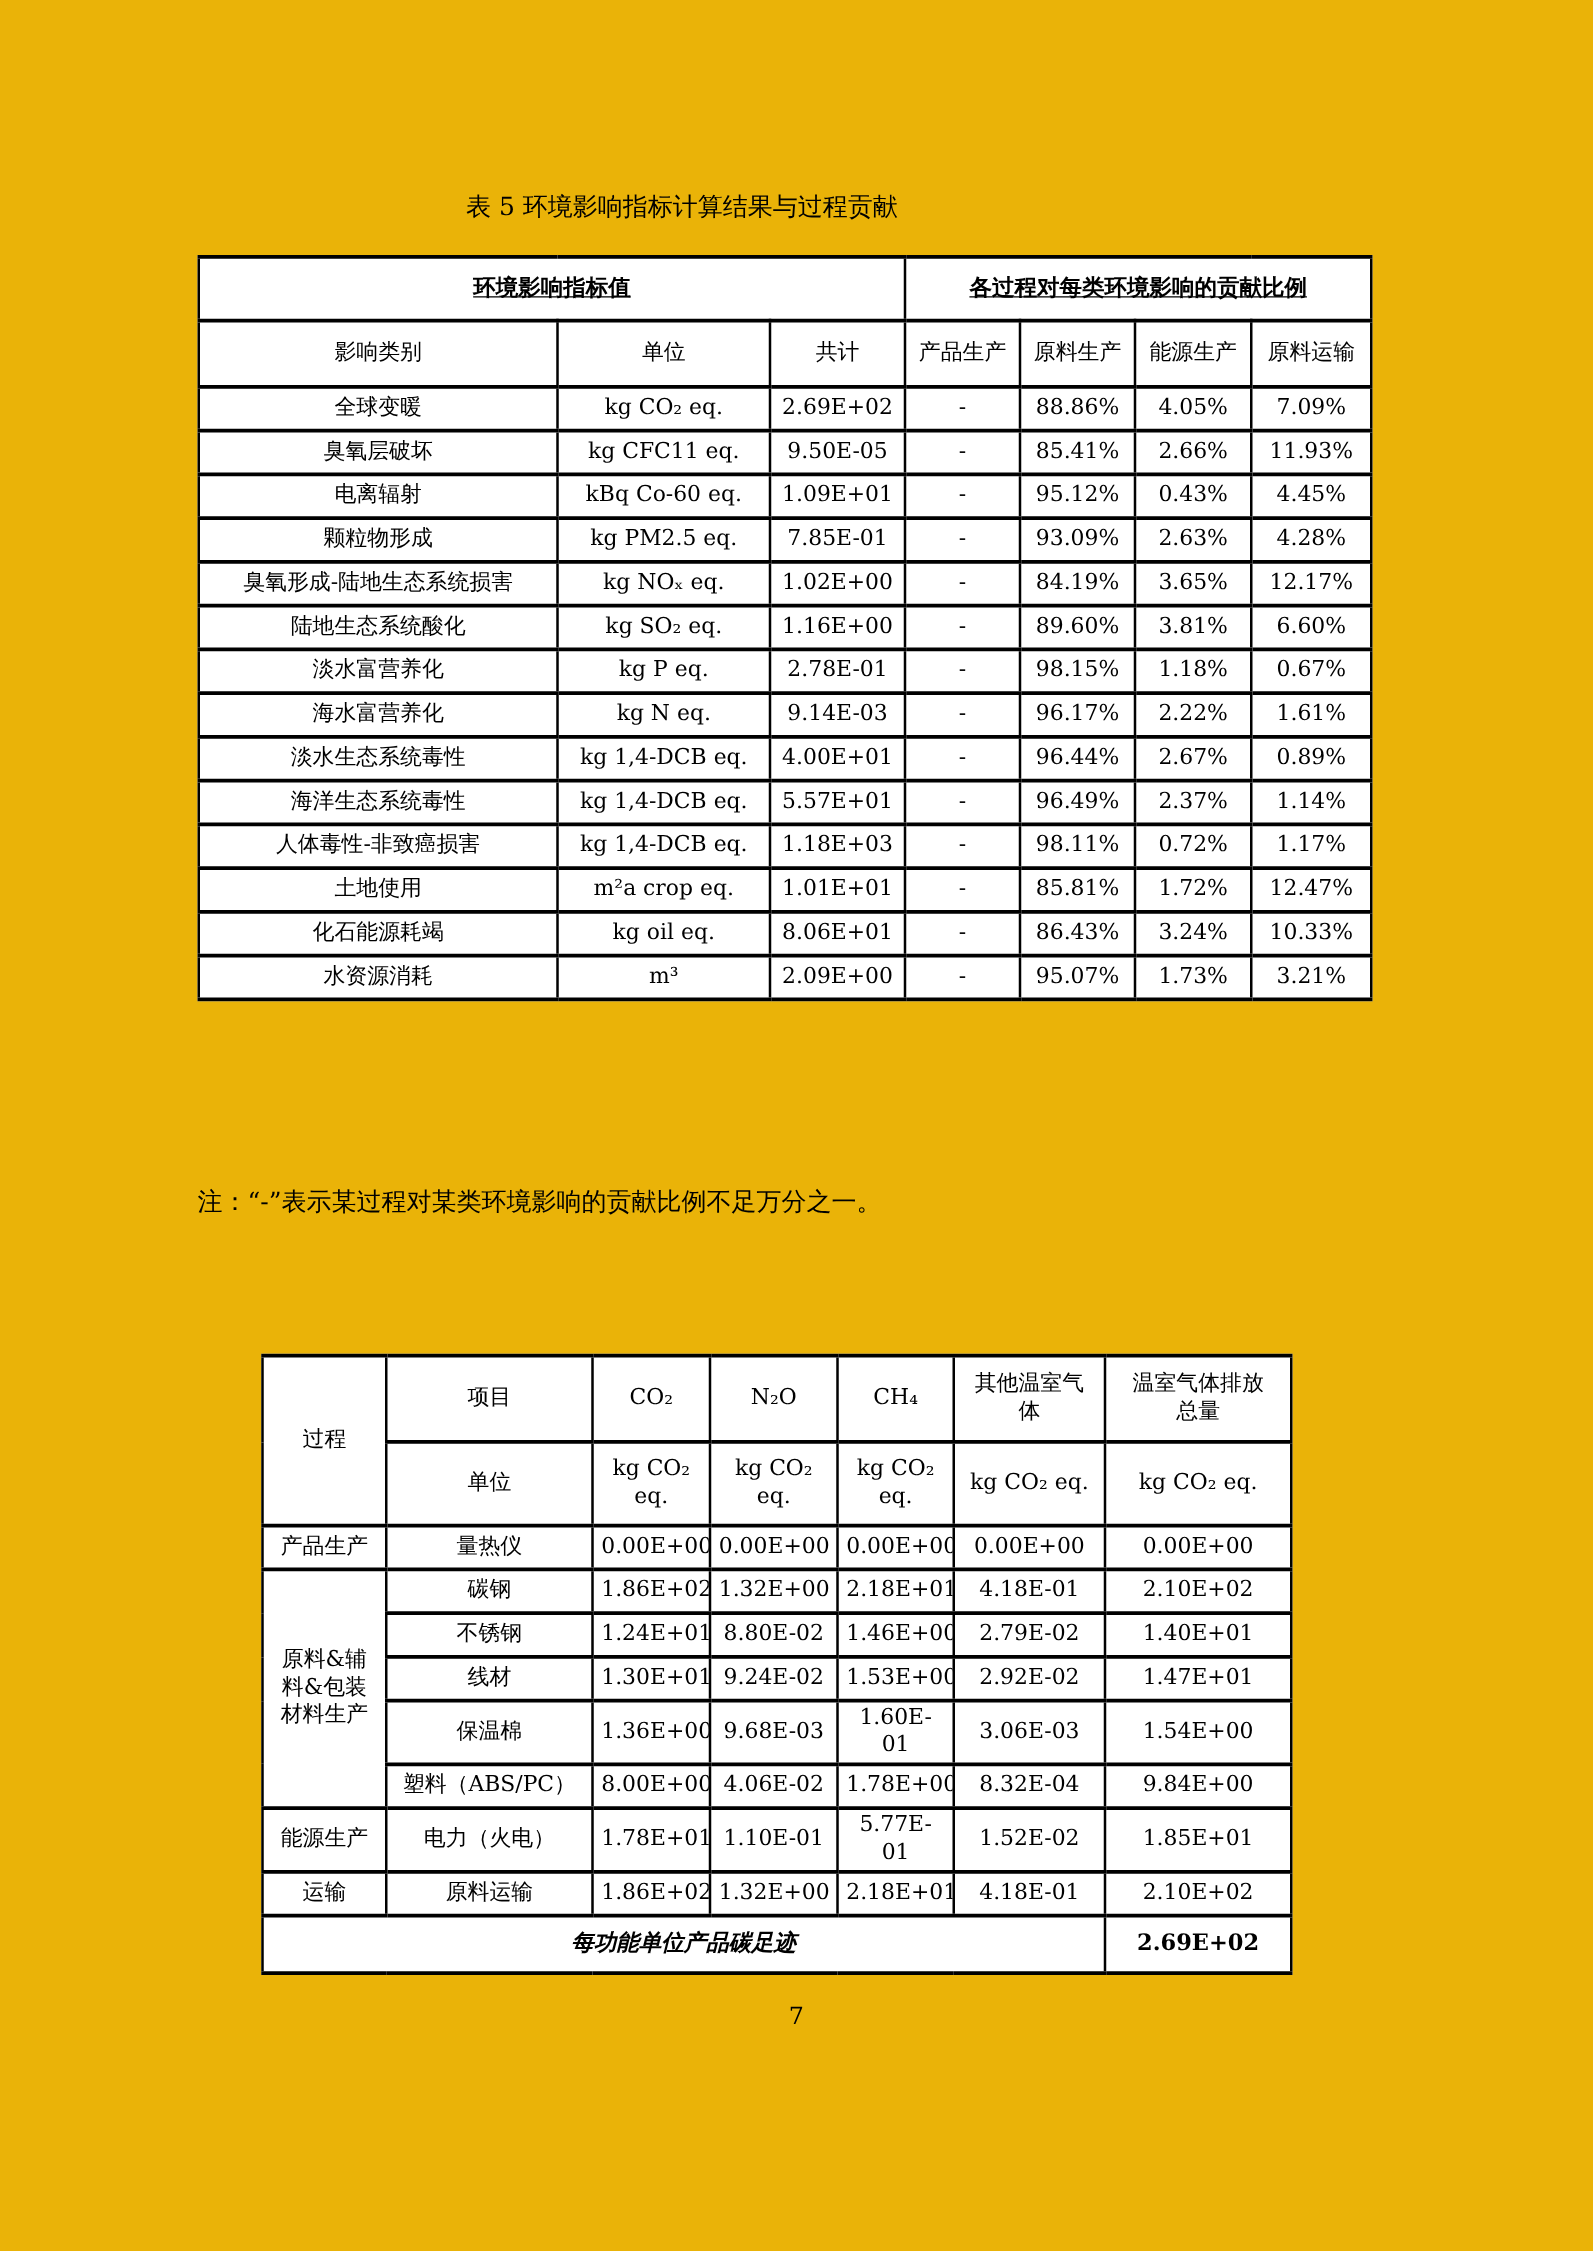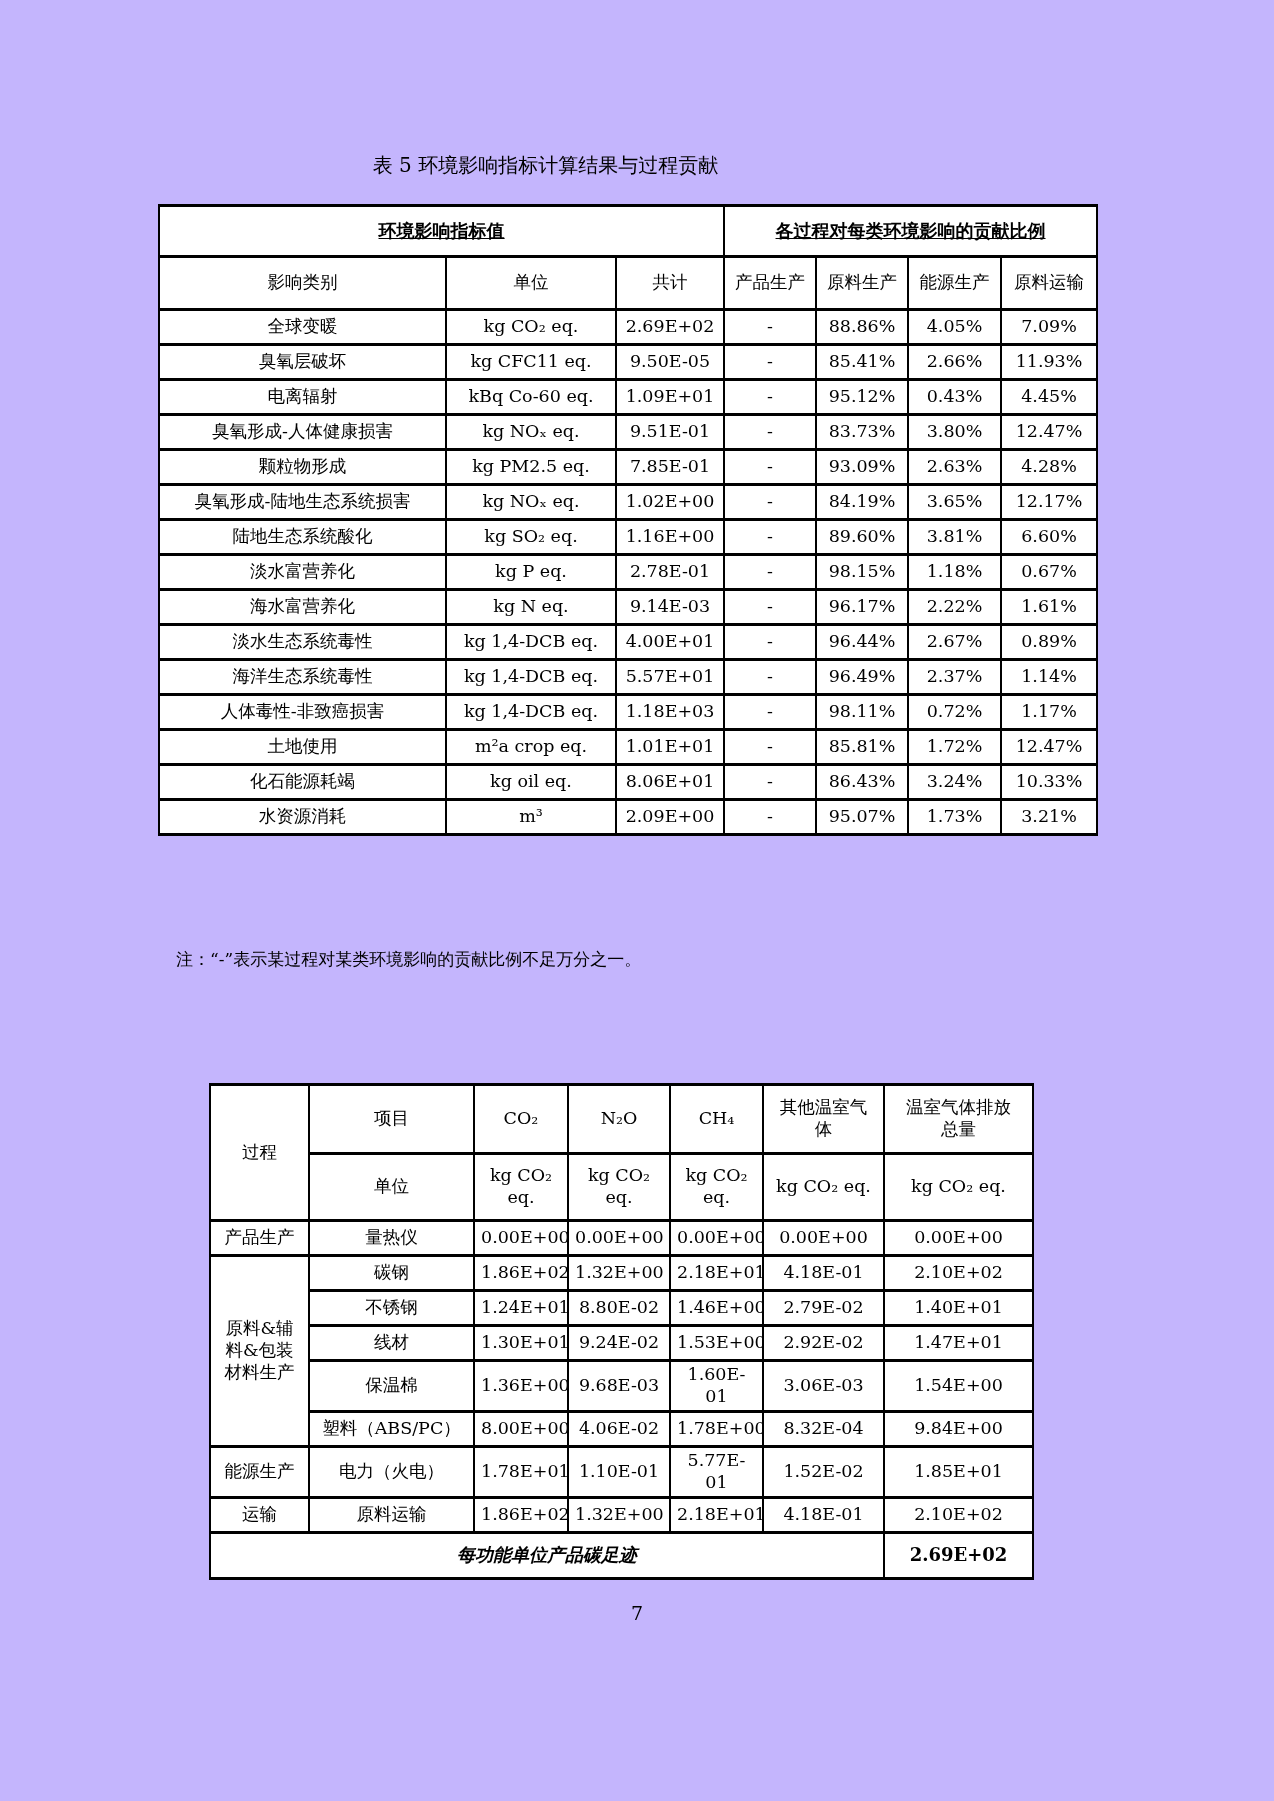--- a/index.html
+++ b/index.html
@@ -1,20 +1,20 @@
 <!DOCTYPE html>
 <html><head>
 <meta charset="utf-8">
 <style>
   html, body { margin:0; padding:0; background:#e8e8e8; }
   .page {
     position:relative;
     width:1274px; height:1801px;
     margin:0 auto;
-    background:#c4b5fd;
+    background:#eab308;
     color:#000;
     font-family:"DejaVu Serif","Liberation Serif",serif;
   }
   .table-title {
     position:absolute; left:158px; width:775px;
     text-align:center; font-size:20px; white-space:pre-line;
   }
   #t5-title { top:152px; }
   #t6-title { top:1046px; }
 
@@ -34,22 +34,22 @@
     white-space:pre-line;
     overflow:hidden;
   }
 
   #table5 { left:158px; top:204px; width:938px; }
   #table5 tr.group-hdr th { height:44px; font-weight:bold; font-size:18px;text-decoration:underline; }
   #table5 tr.col-hdr th { height:46px;margin-top:48px; }
   #table5 tbody tr { height:35px; }
 
   #t5-note {
-    position:absolute; left:176px; top:948px;
-    font-size:17px;
+    position:absolute; left:158px; top:948px;
+    font-size:20px;
   }
 
   #table6 { left:209px; top:1083px; width:823px; }
   #table6 thead tr.hdr1 th { height:62px; }
   #table6 thead tr.hdr2 th { height:60px; }
   #table6 tbody tr { height:35px; }
   #table6 tfoot tr { height:46px; }
   #table6 .footer-label { font-weight:bold; font-style:italic; font-size:18px;margin-top:15px; }
   #table6 .footer-value { font-weight:bold; font-size:18px; }
 
@@ -110,29 +110,20 @@
           <td>11.93%</td>
         </tr>
         <tr>
           <td>电离辐射</td>
           <td>kBq Co-60 eq.</td>
           <td>1.09E+01</td>
           <td>-</td>
           <td>95.12%</td>
           <td>0.43%</td>
           <td>4.45%</td>
-        </tr>
-        <tr>
-          <td>臭氧形成-人体健康损害</td>
-          <td>kg NOₓ eq.</td>
-          <td>9.51E-01</td>
-          <td>-</td>
-          <td>83.73%</td>
-          <td>3.80%</td>
-          <td>12.47%</td>
         </tr>
         <tr>
           <td>颗粒物形成</td>
           <td>kg PM2.5 eq.</td>
           <td>7.85E-01</td>
           <td>-</td>
           <td>93.09%</td>
           <td>2.63%</td>
           <td>4.28%</td>
         </tr>

